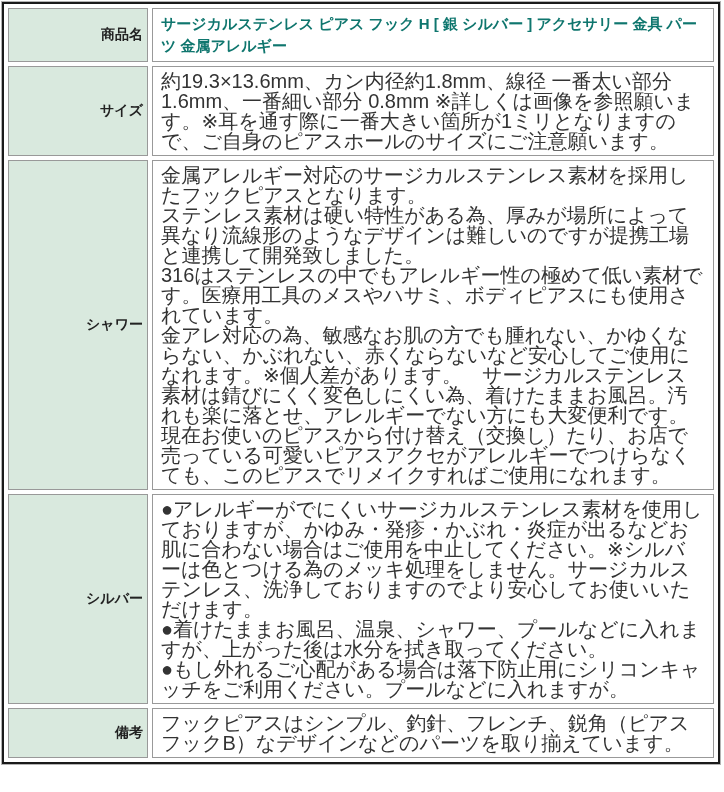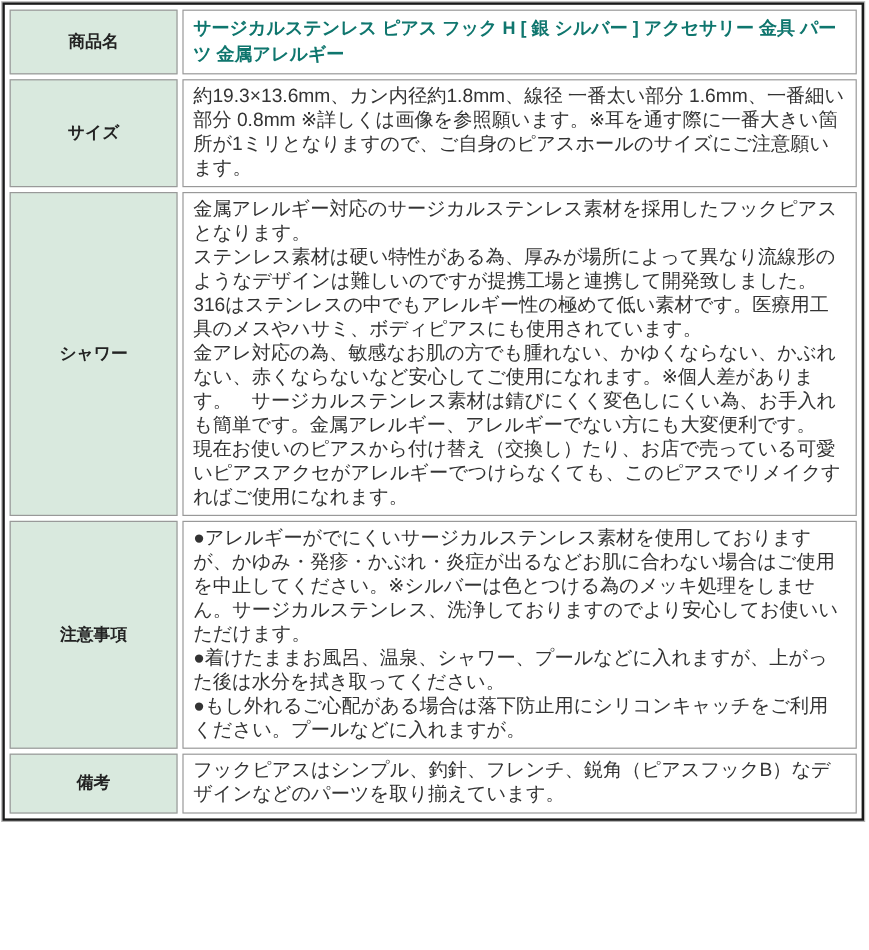--- a/index.html
+++ b/index.html
@@ -29,32 +29,32 @@
     border-spacing: 4px;
     border: 2px solid var(--outer-border);
     box-shadow: 0 0 0 1px #b3b3b3;
     background: #ffffff;
     table-layout: fixed;
   }
   th.label-cell {
     width: 140px;
     background: var(--label-bg);
     border: 1px solid var(--cell-border);
-    text-align: center;
+    text-align: right;
     vertical-align: middle;
     font-size: 14px;
     font-weight: bold;
     color: #222222;
     padding: 4px 4px;
   }
   td.value-cell {
     background: var(--value-bg);
     border: 1px solid var(--cell-border);
     vertical-align: middle;
-    font-size: 16px;
+    font-size: 20px;
     line-height: 20px;
     color: var(--text);
     padding: 4px 8px;
   }
   td.value-cell p { margin: 0; }
   td.value-cell p + p { }
   tr.emphasis td.value-cell {
     font-weight: bold;
     font-size: 15px;
     line-height: 22px;
@@ -82,27 +82,27 @@
   </tr>
 
 
 
   <tr>
     <th class="label-cell">シャワー</th>
     <td class="value-cell">
             <p>金属アレルギー対応のサージカルステンレス素材を採用したフックピアスとなります。</p>
             <p>ステンレス素材は硬い特性がある為、厚みが場所によって異なり流線形のようなデザインは難しいのですが提携工場と連携して開発致しました。</p>
             <p>316はステンレスの中でもアレルギー性の極めて低い素材です。医療用工具のメスやハサミ、ボディピアスにも使用されています。</p>
-            <p>金アレ対応の為、敏感なお肌の方でも腫れない、かゆくならない、かぶれない、赤くならないなど安心してご使用になれます。※個人差があります。　サージカルステンレス素材は錆びにくく変色しにくい為、お手入れも簡単です。金属アレルギー、アレルギーでない方にも大変便利です。</p>
+            <p>金アレ対応の為、敏感なお肌の方でも腫れない、かゆくならない、かぶれない、赤くならないなど安心してご使用になれます。※個人差があります。　サージカルステンレス素材は錆びにくく変色しにくい為、着けたままお風呂。汚れも楽に落とせ、アレルギーでない方にも大変便利です。</p>
             <p>現在お使いのピアスから付け替え（交換し）たり、お店で売っている可愛いピアスアクセがアレルギーでつけらなくても、このピアスでリメイクすればご使用になれます。</p>
           </td>
   </tr>
 
   <tr>
-    <th class="label-cell">注意事項</th>
+    <th class="label-cell">シルバー</th>
     <td class="value-cell">
             <p>●アレルギーがでにくいサージカルステンレス素材を使用しておりますが、かゆみ・発疹・かぶれ・炎症が出るなどお肌に合わない場合はご使用を中止してください。※シルバーは色とつける為のメッキ処理をしません。サージカルステンレス、洗浄しておりますのでより安心してお使いいただけます。</p>
             <p>●着けたままお風呂、温泉、シャワー、プールなどに入れますが、上がった後は水分を拭き取ってください。</p>
             <p>●もし外れるご心配がある場合は落下防止用にシリコンキャッチをご利用ください。プールなどに入れますが。</p>
           </td>
   </tr>
 
   <tr>
     <th class="label-cell">備考</th>
     <td class="value-cell">

